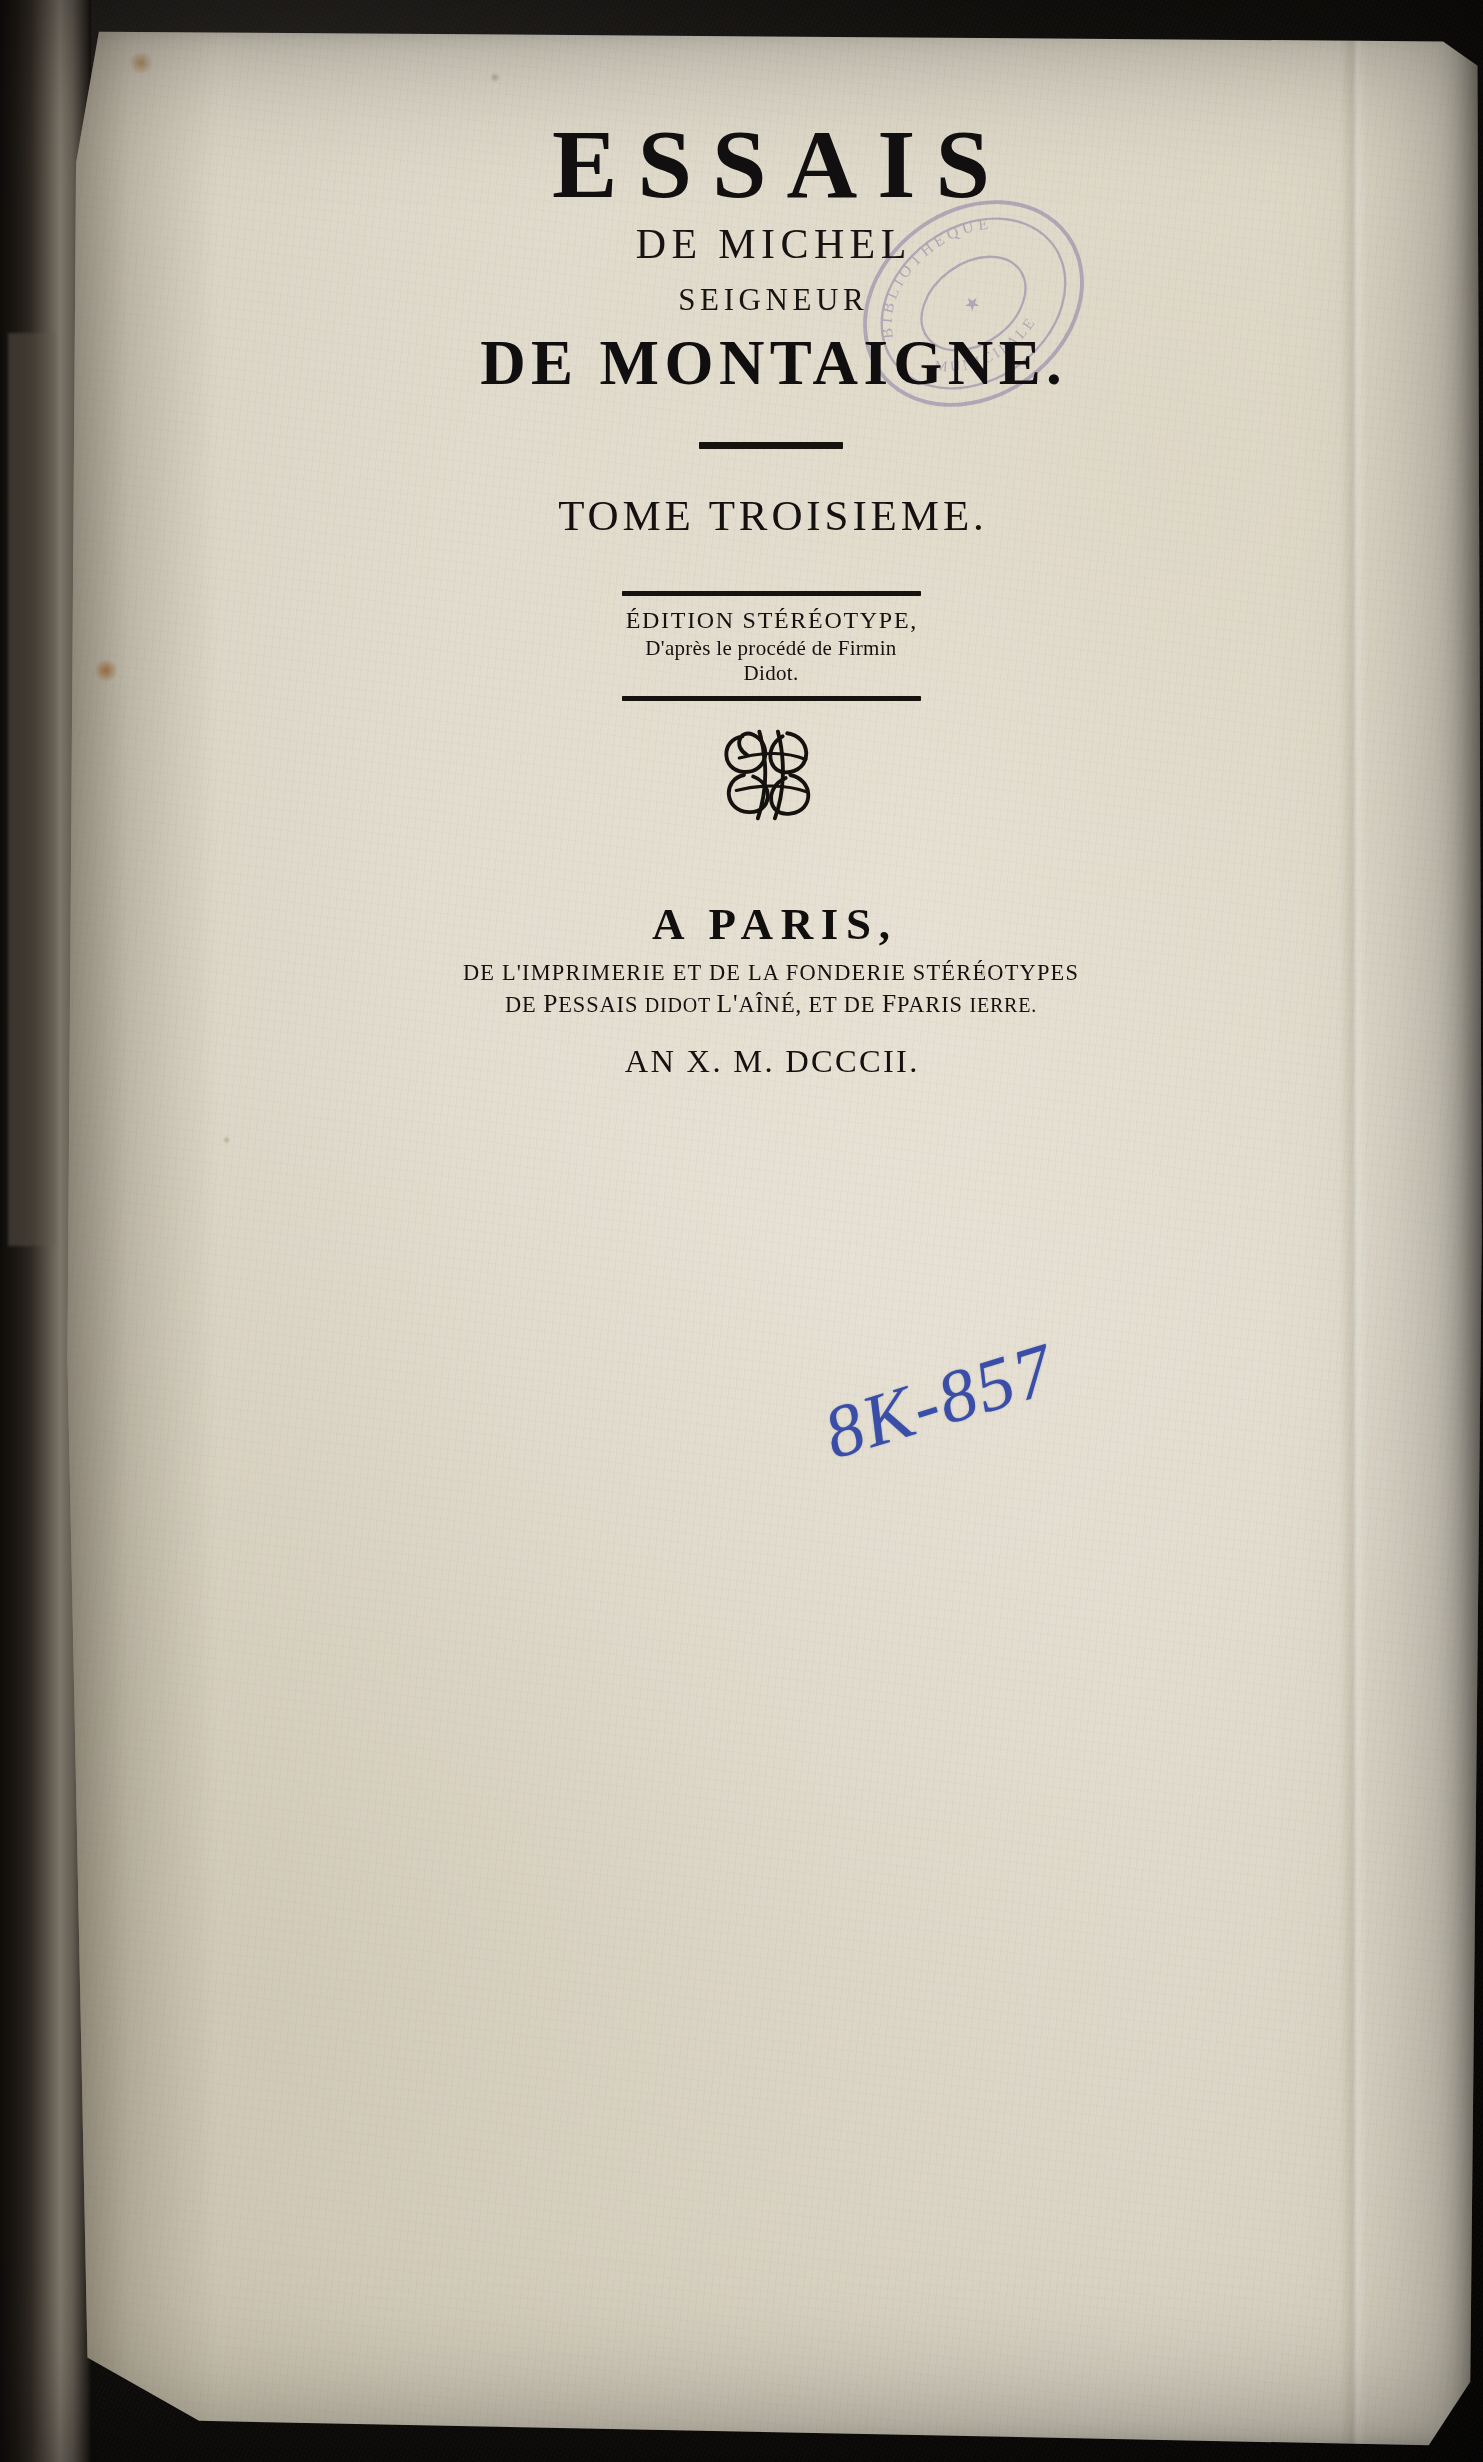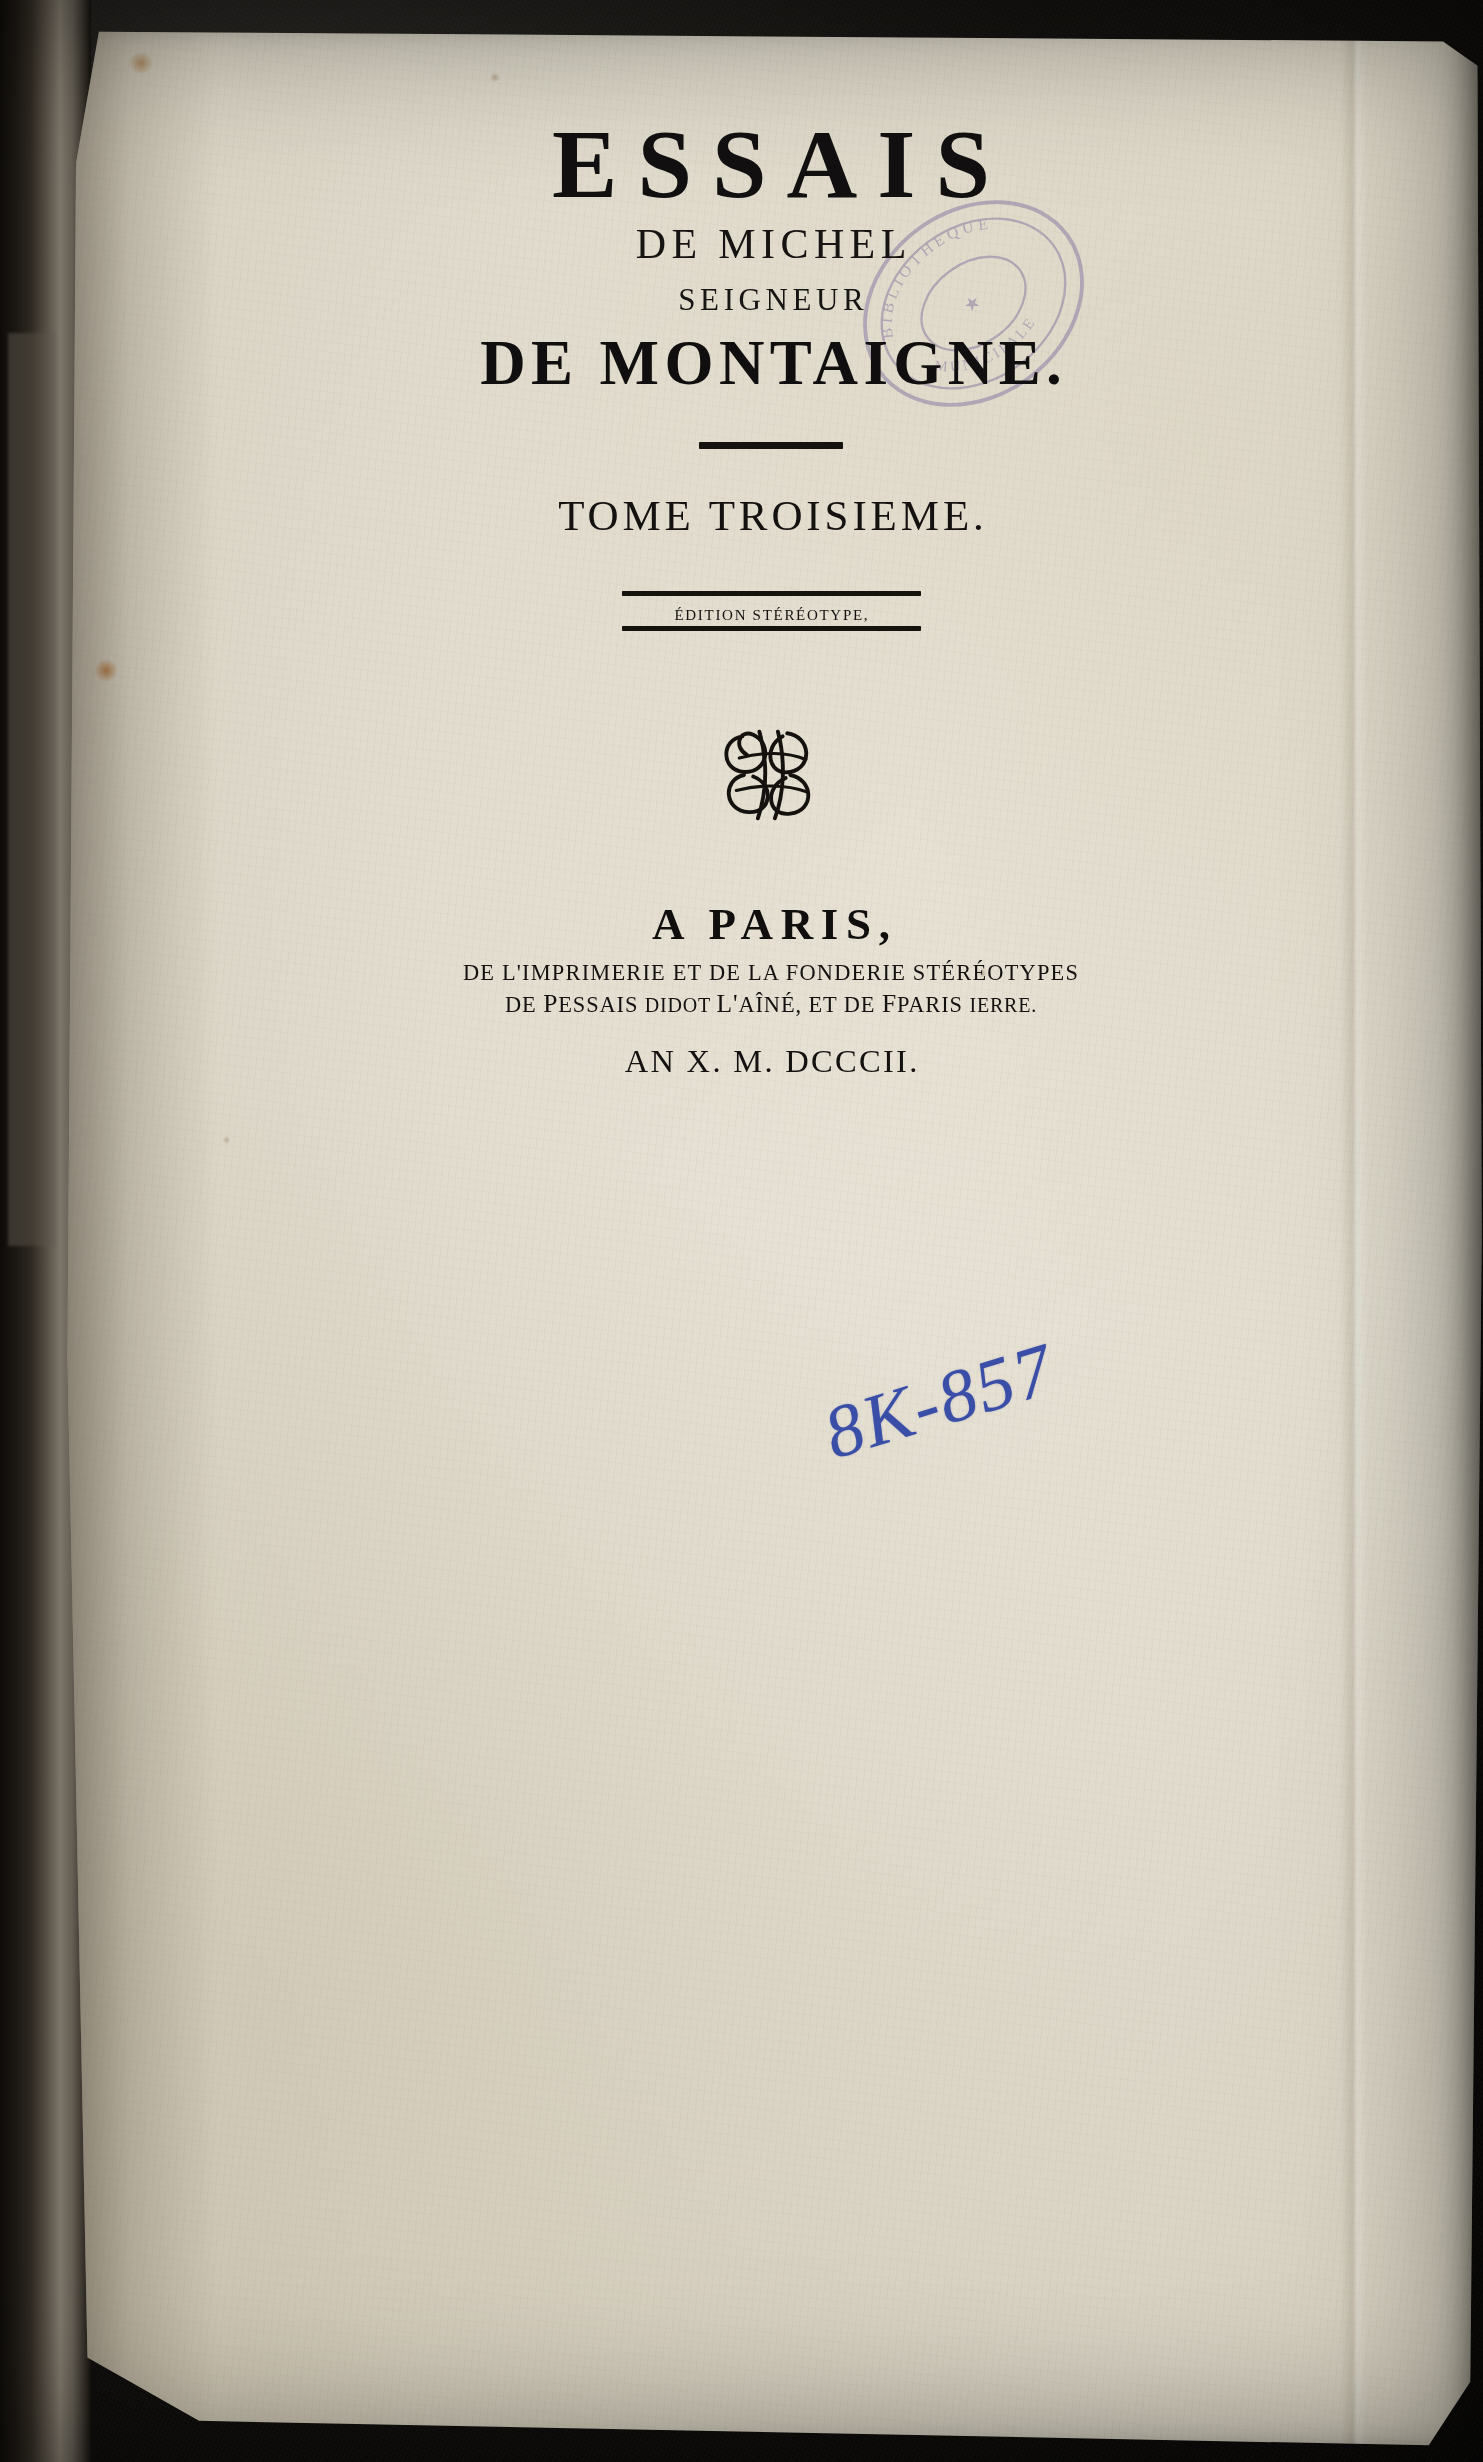--- a/index.html
+++ b/index.html
@@ -198,21 +198,21 @@
     width: 310px;
   }
   .rule-med {
     width: 299px;
     height: 5.4px;
     background: #16130f;
     margin: 0 auto;
     border-radius: 0.8px;
   }
   .t-edition {
-    font-size: 15px;
+    font-size: 24px;
     letter-spacing: 1.7px;
     text-indent: 1.7px;
     margin: 10.8px 0 1.5px;
     color: #141110;
   }
   .t-dapres {
     font-size: 21px;
     letter-spacing: 0.3px;
     margin: 0 0 10px;
     color: #141110;
@@ -352,20 +352,21 @@
       <div class="line t-seigneur">SEIGNEUR</div>
       <div class="line t-montaigne">DE MONTAIGNE.</div>
 
       <div class="rule-short"></div>
 
       <div class="line t-tome">TOME TROISIEME.</div>
 
       <div class="edition-block">
         <div class="rule-med"></div>
         <div class="t-edition">ÉDITION STÉRÉOTYPE,</div>
+        <div class="t-dapres">D'après le procédé de Firmin Didot.</div>
         <div class="rule-med"></div>
       </div>
 
       <div class="monogram">
         <svg width="116" height="124" viewBox="0 0 150 160" xmlns="http://www.w3.org/2000/svg">
           <g fill="none" stroke="#14110e" stroke-width="5" stroke-linecap="round">
             <path d="M38 30 C 10 34, 10 74, 40 76 C 70 78, 78 40, 52 28 C 34 20, 26 44, 44 54"></path>
             <path d="M96 26 C 126 30, 130 70, 100 76 C 72 82, 64 44, 90 30"></path>
             <path d="M40 80 C 12 86, 14 126, 46 128 C 76 130, 80 92, 52 82"></path>
             <path d="M100 80 C 130 86, 132 126, 100 130 C 70 134, 66 96, 94 84"></path>

